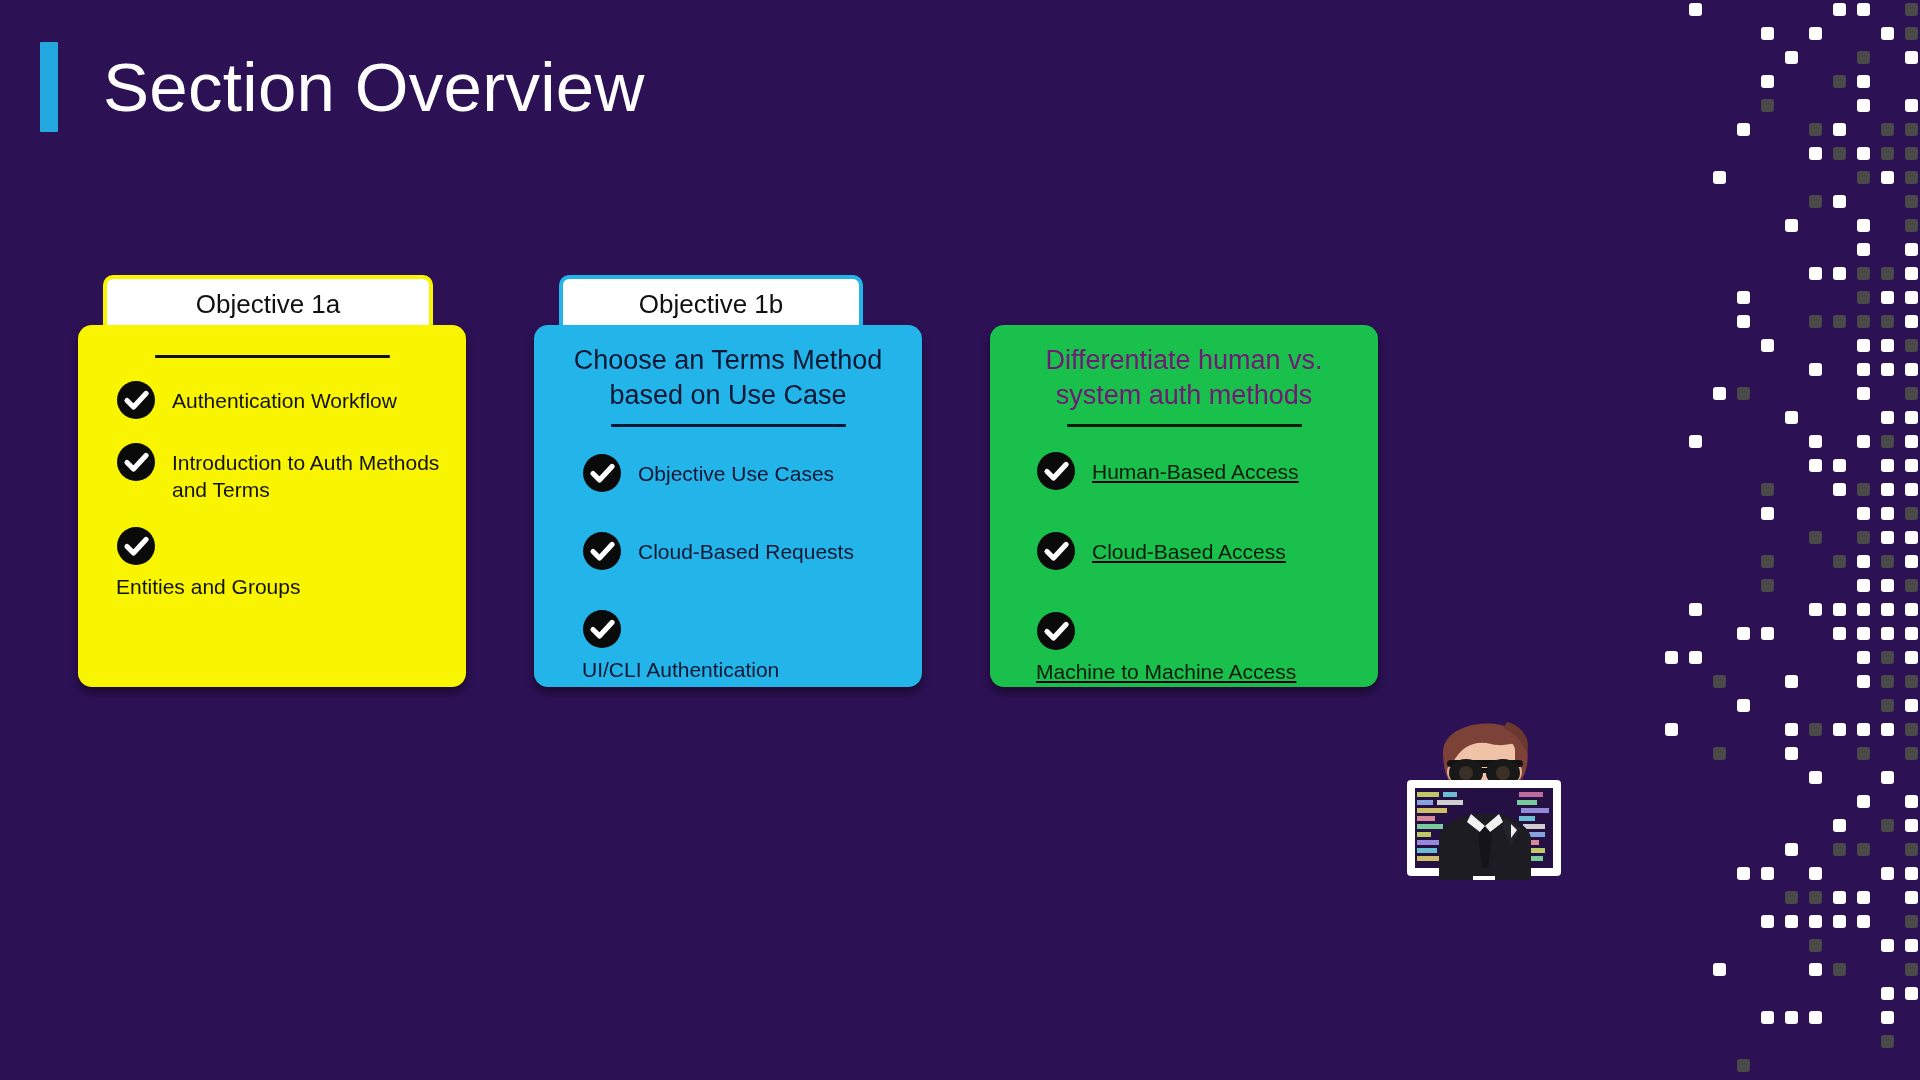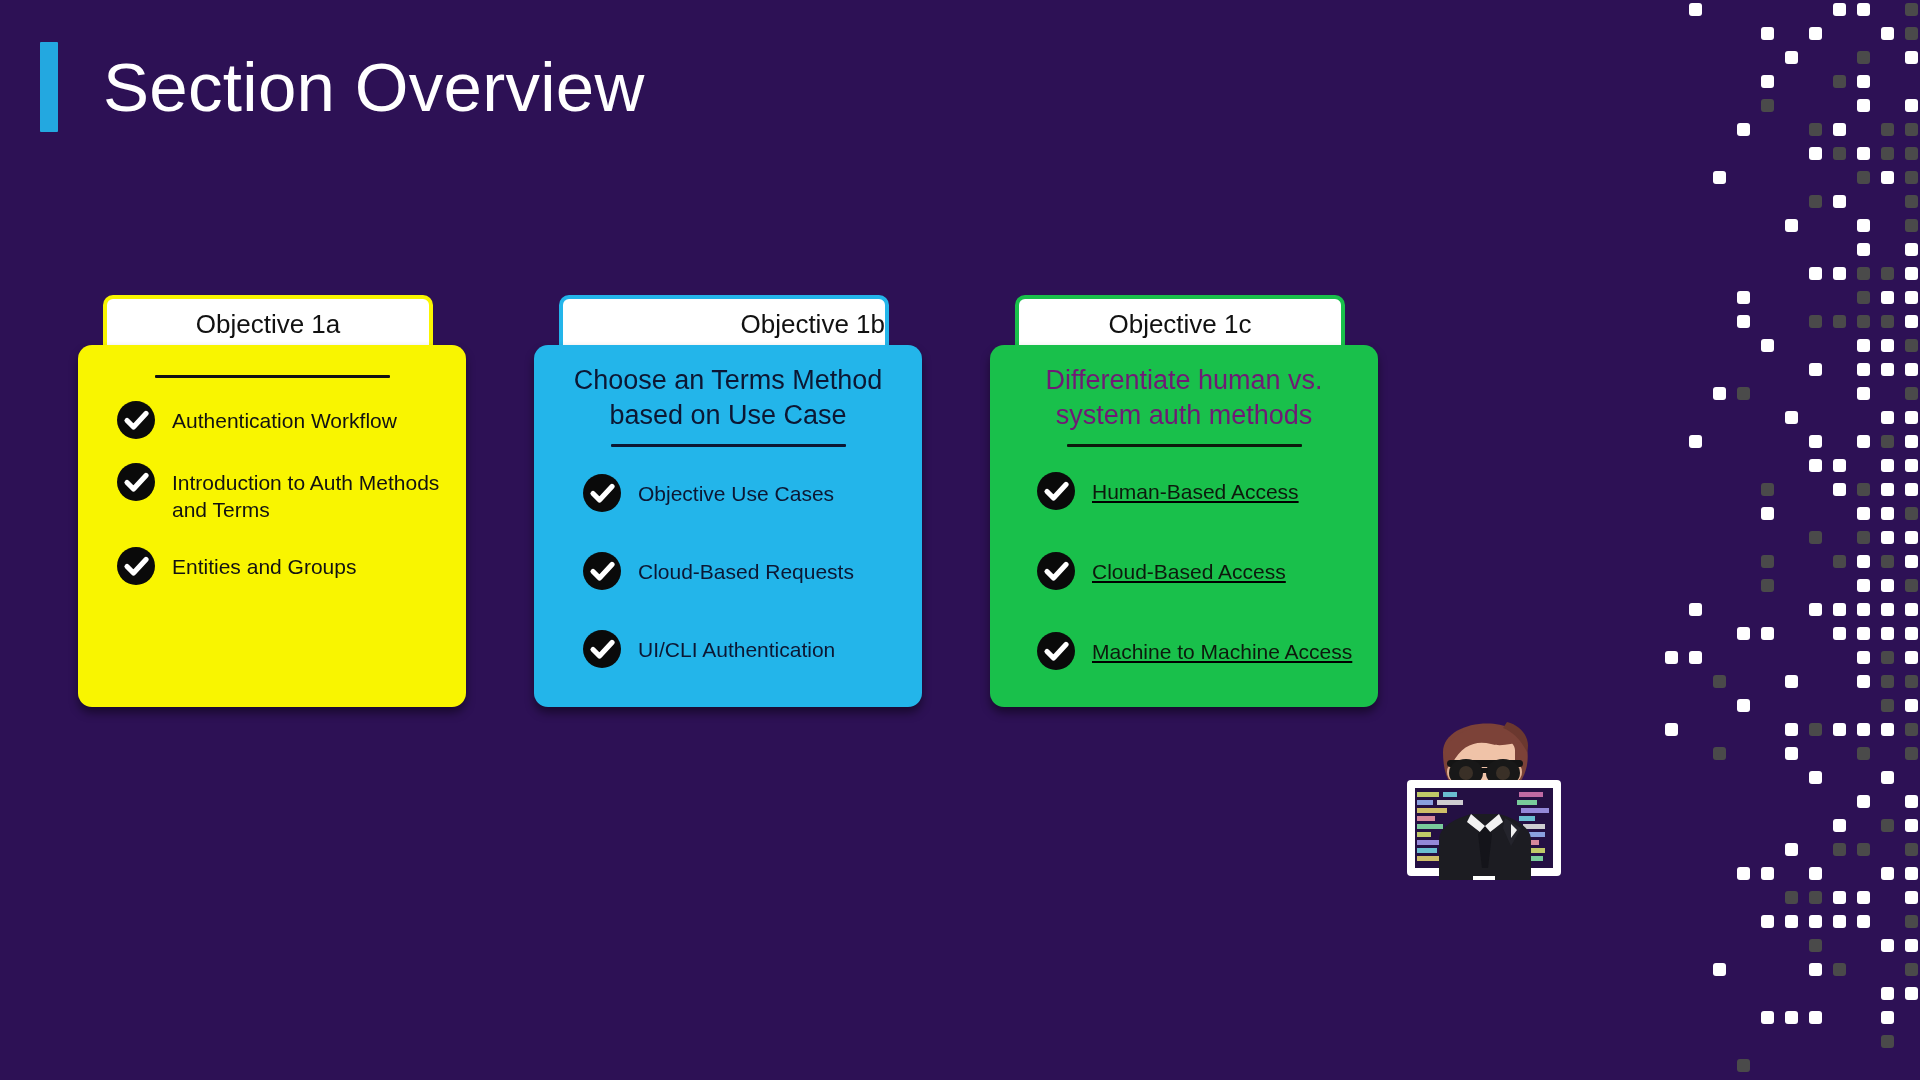--- a/index.html
+++ b/index.html
@@ -17,34 +17,34 @@
 
   
   #title-row{position:absolute;left:40px;top:42px;display:flex;align-items:center;}
   #title-bar{width:18px;height:90px;background:#23a8e0;border-radius:1px;}
   #page-title{
     margin-left:45px;color:#ffffff;font-size:69px;line-height:1;
     font-weight:400;letter-spacing:.3px;white-space:nowrap;
   }
 
   
-  .card-wrap{position:absolute;top:275px;width:388px;height:415px;margin-top:20px;}
+  .card-wrap{position:absolute;top:275px;width:388px;height:415px;}
   #card-0{left:78px;}
   #card-1{left:534px;}
   #card-2{left:990px;}
 
   .tab{
     position:absolute;top:0;height:55px;border-radius:10px 10px 0 0;
     display:flex;align-items:center;justify-content:center;
     box-sizing:border-box;border-style:solid;border-width:4px 4px 0 4px;
     background:#ffffff;
   }
   .tab-label{font-size:26px;color:#111111;font-weight:400;}
   #card-0 .tab{left:25px;width:330px;border-color:#f9f500;}
-  #card-1 .tab{left:25px;width:330px;border-color:#23b5ea;justify-content:flex-end;}
+  #card-1 .tab{left:25px;width:304px;border-color:#23b5ea;}
   #card-2 .tab{left:25px;width:330px;border-color:#19c04b;}
 
   .body{
     position:absolute;top:50px;left:0;width:388px;height:362px;
     border-radius:14px;box-sizing:border-box;padding:18px 14px 0 14px;
     box-shadow:0 6px 10px rgba(0,0,0,.45);
   }
   #card-0 .body{background:#f9f500;}
   #card-1 .body{background:#23b5ea;}
   #card-2 .body{background:#19c04b;}
@@ -56,21 +56,21 @@
   #card-0 .headline{color:#121212;}
   #card-1 .headline{color:#0c1733;}
   #card-2 .headline{color:#701a75;}
 
   .rule{height:3px;background:#111111;margin:12px auto 0 auto;width:235px;border-radius:1px;}
   #card-1 .rule{background:#0c1733;width:235px;}
   #card-2 .rule{background:#0d1a0d;width:235px;}
 
   .bullets{margin-top:26px;padding:0 6px 0 24px;}
   .bullet{display:flex;align-items:flex-start;margin-bottom:26px;}
-  .bullet:last-child{margin-bottom:0;}
+  .bullet:last-child{margin-bottom:0;flex-direction:column;}
   .chk{flex:0 0 auto;width:40px;height:40px;margin-right:16px;}
   .chk svg{display:block;width:40px;height:40px;}
   .btext{font-size:21px;line-height:1.3;color:#121212;padding-top:7px;}
   #card-1 .btext{color:#0c1733;}
   #card-2 .btext{color:#0d1a0d;}
 
   
   #card-0 .bullets{margin-top:22px;}
   #card-0 .bullet{margin-bottom:22px;}
   #card-1 .bullets{margin-top:26px;padding-left:34px;}
@@ -344,23 +344,20 @@
                 <path d="M11 20.5 L17.5 27 L30 13.5" stroke="#ffffff" stroke-width="5.2" fill="none" stroke-linecap="round" stroke-linejoin="round"></path>
               </svg>
           </span>
           <span class="btext">UI/CLI Authentication</span>
         </div>
       </div>
     </div>
   </div>
 
   <div class="card-wrap" id="card-2">
-    <div class="tab">
-      <span class="tab-label">Objective 1c</span>
-    </div>
     <div class="body">
       <div class="headline">Differentiate human vs. system auth methods</div>
       <div class="rule"></div>
       <div class="bullets">
         <div class="bullet">
           <span class="chk">
             <svg viewBox="0 0 40 40">
                 <circle cx="20" cy="20" r="19" fill="#0a0a0a"></circle>
                 <path d="M11 20.5 L17.5 27 L30 13.5" stroke="#ffffff" stroke-width="5.2" fill="none" stroke-linecap="round" stroke-linejoin="round"></path>
               </svg>

